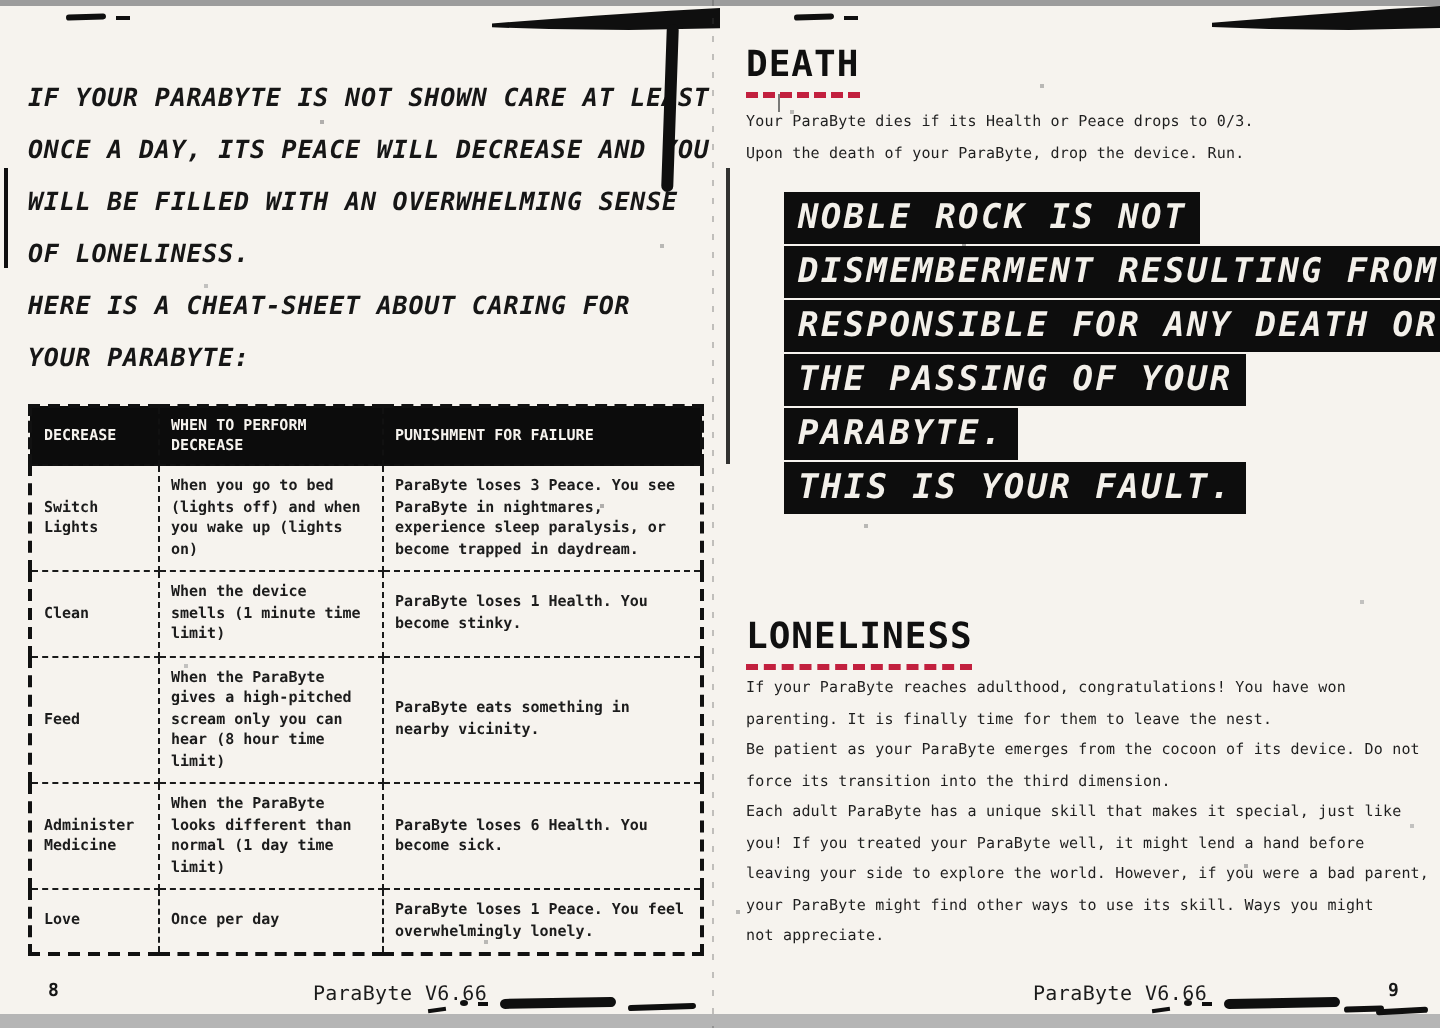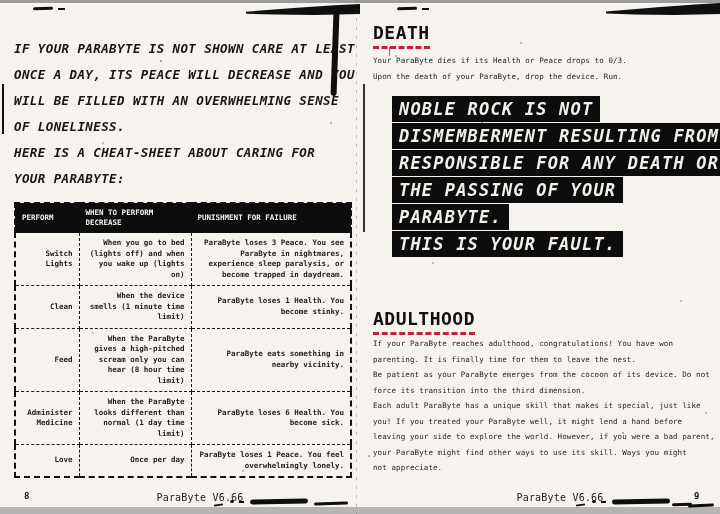--- a/index.html
+++ b/index.html
@@ -24,21 +24,20 @@
     border:2px dashed #111;
   }
   .care-table th{
     background:#0c0c0c;color:#f6f3ee;text-align:left;
     padding:4px 6px;border:1px dashed #111;vertical-align:middle;
     font-size:7.5px;line-height:10px;
   }
   .care-table td{
     border:1px dashed #1a1a1a;padding:5px 6px;vertical-align:middle;
     background:transparent;
-    text-align:right;
   }
 
   
   .section-heading{position:absolute;font-weight:bold;font-size:18px;letter-spacing:0.5px;color:#101010;}
   .heading-underline{display:inline-block;border-bottom:3px dashed #c2203e;padding-bottom:3px;}
   .body-text{
     position:absolute;font-size:7.5px;line-height:15.5px;letter-spacing:0.1px;
     white-space:pre-line;color:#1f1f1f;
   }
   .disclaimer{position:absolute;left:367px;top:96px;}
@@ -108,21 +107,21 @@
 YOUR PARABYTE:</div>
 
     <table class="care-table">
       <colgroup>
           <col style="width:64px">
           <col style="width:112px">
           <col style="width:160px">
         </colgroup>
       <thead>
         <tr>
-          <th>PERFORM</th>
+          <th>DECREASE</th>
           <th>WHEN TO PERFORM DECREASE</th>
           <th>PUNISHMENT FOR FAILURE</th>
         </tr>
       </thead>
       <tbody>
         <tr>
           <td>Switch Lights</td>
           <td>When you go to bed (lights off) and when you wake up (lights on)</td>
           <td>ParaByte loses 3 Peace. You see ParaByte in nightmares, experience sleep paralysis, or become trapped in daydream.</td>
         </tr>
@@ -163,21 +162,21 @@
     <div class="disclaimer">
       <div class="hl-line"><span>NOBLE ROCK IS NOT</span></div>
       <div class="hl-line"><span>DISMEMBERMENT RESULTING FROM</span></div>
       <div class="hl-line"><span>RESPONSIBLE FOR ANY DEATH OR</span></div>
       <div class="hl-line"><span>THE PASSING OF YOUR</span></div>
       <div class="hl-line"><span>PARABYTE.</span></div>
       <div class="hl-line"><span>THIS IS YOUR FAULT.</span></div>
     </div>
 
     <div class="section-heading" style="left:373px;top:308px;">
-      <span class="heading-underline">ADULTHOOD</span>
+      <span class="heading-underline">LONELINESS</span>
     </div>
     <div class="body-text" style="left:373px;top:336px;width:350px;">If your ParaByte reaches adulthood, congratulations! You have won
 parenting. It is finally time for them to leave the nest.
 Be patient as your ParaByte emerges from the cocoon of its device. Do not
 force its transition into the third dimension.
 Each adult ParaByte has a unique skill that makes it special, just like
 you! If you treated your ParaByte well, it might lend a hand before
 leaving your side to explore the world. However, if you were a bad parent,
 your ParaByte might find other ways to use its skill. Ways you might
 not appreciate.</div>

